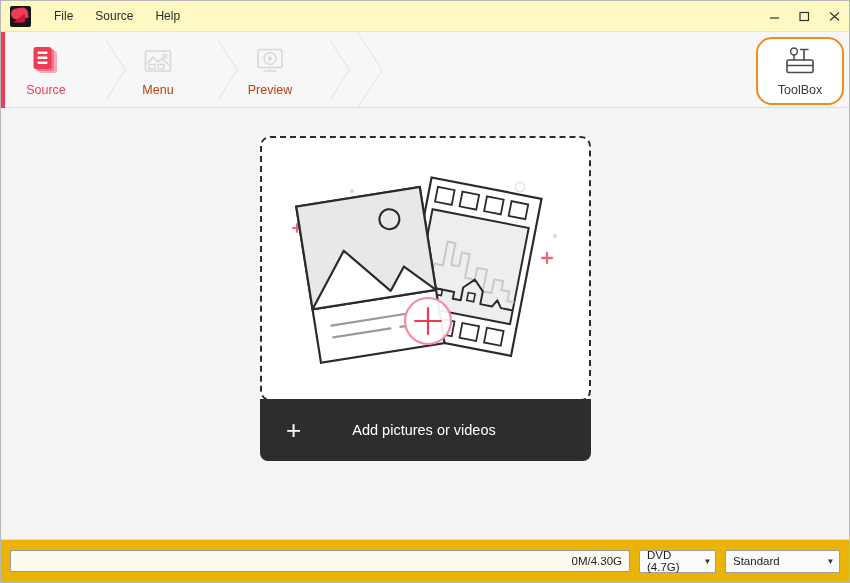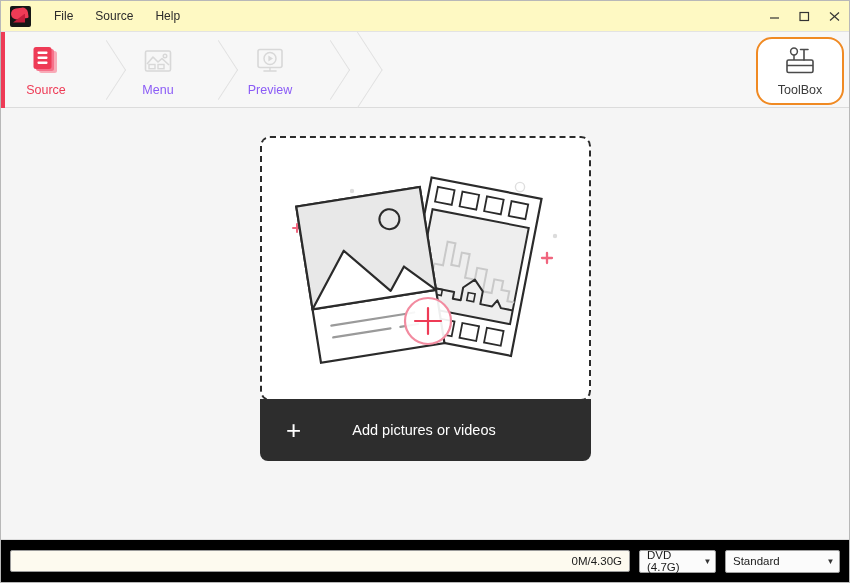--- a/index.html
+++ b/index.html
@@ -94,21 +94,21 @@
     align-items: center; justify-content: center;
     position: relative;
     cursor: default;
     padding-top: 4px;
   }
   .step .sicon {
     height: 30px; width: 34px;
     display:flex; align-items:center; justify-content:center;
     margin-bottom: 7px;
   }
-  .step .slabel { font-size: 12.5px; color: #8b5cf6; line-height: 14px; }
+  .step .slabel { font-size: 12.5px; color: #c2410c; line-height: 14px; }
   .step.active .slabel { color: #ee3b56; }
   .chev {
     width: 22px; position: relative;
   }
   .chev::before {
     content:"";
     position:absolute;
     left: -2px; top: 50%;
     width: 34px; height: 34px;
     border-top: 1px solid #e0e0e0;
@@ -177,21 +177,21 @@
     color: #fff; font-size: 14.5px;
     flex: 1 1 auto;
     text-align: center;
     margin-right: 62px;
   }
 
   
   .bottombar {
     height: 43px;
     flex: 0 0 auto;
-    background: #000000;
+    background: #eab308;
     border-top: 1px solid #dcdcdc;
     display: flex;
     align-items: center;
     padding: 0 9px;
     gap: 9px;
   }
   .capacity {
     flex: 1 1 auto;
     height: 22px;
     background: #fdfaef;

